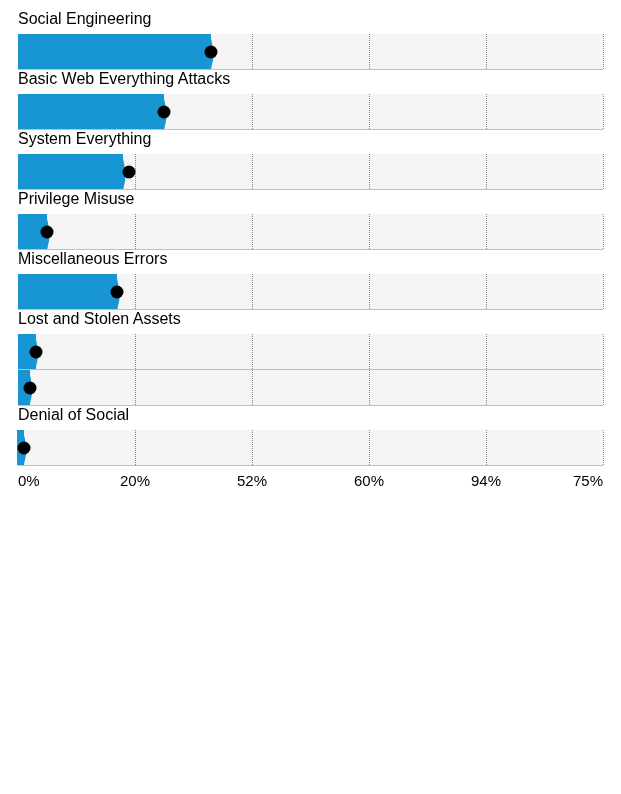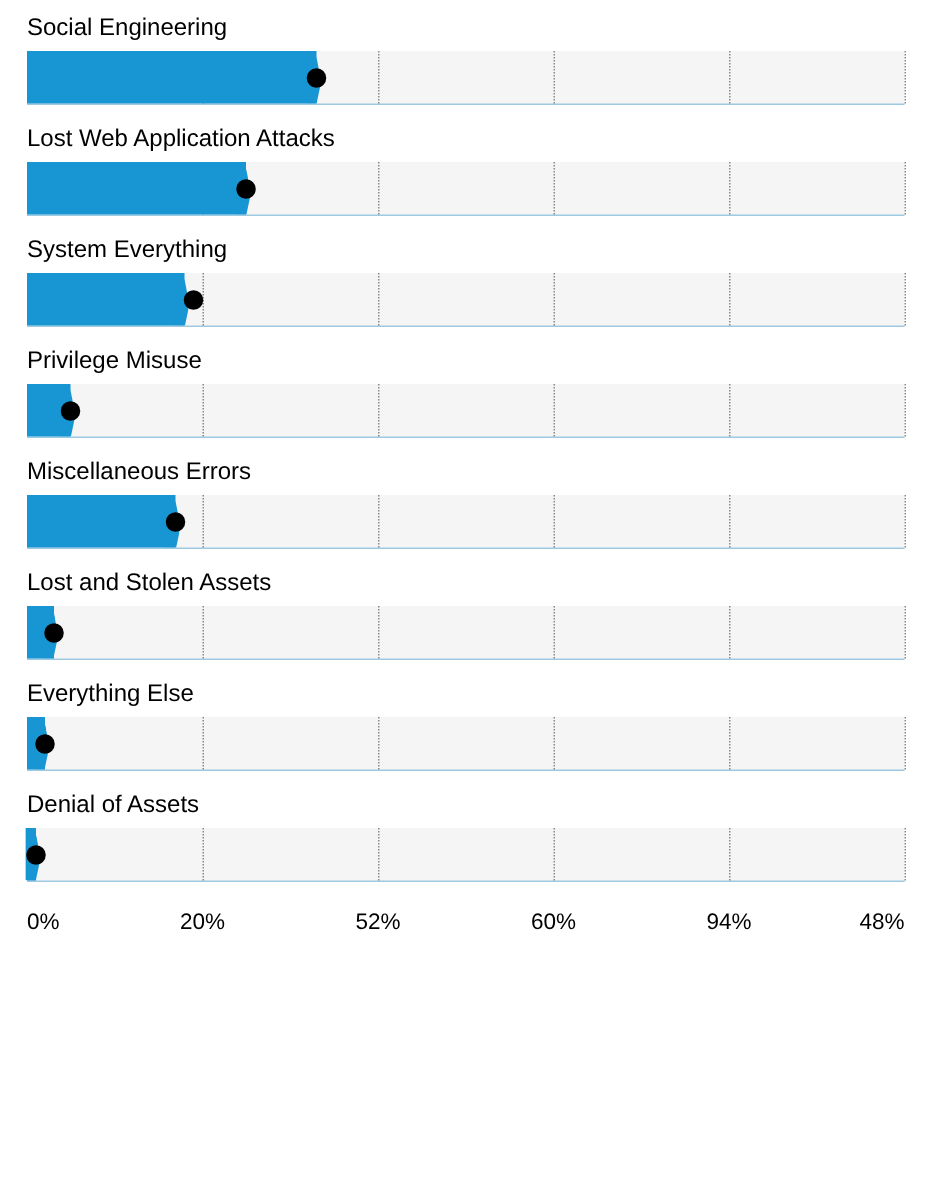--- a/index.html
+++ b/index.html
@@ -10,21 +10,20 @@
     body {
       font-family: -apple-system, BlinkMacSystemFont, "Segoe UI", Helvetica, Arial, sans-serif;
       background: #ffffff;
       width: 621px;
       padding: 10px 18px 10px 18px;
     }
     .chart {
       width: 100%;
     }
     .row {
-      margin-bottom: 14px;
     }
     .row-label {
       font-size: 16px;
       color: #000;
       margin-bottom: 6px;
       font-weight: 400;
     }
     .bar-track {
       position: relative;
       height: 36px;
@@ -104,21 +103,21 @@
             <div class="gridline" style="left: 40%;"></div>
             <div class="gridline" style="left: 60%;"></div>
             <div class="gridline" style="left: 80%;"></div>
             <div class="gridline" style="left: 100%;"></div>
           </div>
           <div class="bar-fill" style="width: 33%;"></div>
           <div class="dot" style="left: 33%;"></div>
         </div>
       </div>
       <div class="row">
-        <div class="row-label">Lost Web Application Attacks</div>
+        <div class="row-label">Basic Web Everything Attacks</div>
         <div class="bar-track">
           <div class="gridlines">
             <div class="gridline" style="left: 20%;"></div>
             <div class="gridline" style="left: 40%;"></div>
             <div class="gridline" style="left: 60%;"></div>
             <div class="gridline" style="left: 80%;"></div>
             <div class="gridline" style="left: 100%;"></div>
           </div>
           <div class="bar-fill" style="width: 25%;"></div>
           <div class="dot" style="left: 25%;"></div>
@@ -174,51 +173,50 @@
             <div class="gridline" style="left: 40%;"></div>
             <div class="gridline" style="left: 60%;"></div>
             <div class="gridline" style="left: 80%;"></div>
             <div class="gridline" style="left: 100%;"></div>
           </div>
           <div class="bar-fill" style="width: 3%;"></div>
           <div class="dot" style="left: 3%;"></div>
         </div>
       </div>
       <div class="row">
-        <div class="row-label">Everything Else</div>
         <div class="bar-track">
           <div class="gridlines">
             <div class="gridline" style="left: 20%;"></div>
             <div class="gridline" style="left: 40%;"></div>
             <div class="gridline" style="left: 60%;"></div>
             <div class="gridline" style="left: 80%;"></div>
             <div class="gridline" style="left: 100%;"></div>
           </div>
           <div class="bar-fill" style="width: 2%;"></div>
           <div class="dot" style="left: 2%;"></div>
         </div>
       </div>
       <div class="row">
-        <div class="row-label">Denial of Assets</div>
+        <div class="row-label">Denial of Social</div>
         <div class="bar-track">
           <div class="gridlines">
             <div class="gridline" style="left: 20%;"></div>
             <div class="gridline" style="left: 40%;"></div>
             <div class="gridline" style="left: 60%;"></div>
             <div class="gridline" style="left: 80%;"></div>
             <div class="gridline" style="left: 100%;"></div>
           </div>
           <div class="bar-fill" style="width: 1%;"></div>
           <div class="dot" style="left: 1%;"></div>
         </div>
       </div>
     </div>
 
   <div class="axis" id="axis">
       <div class="tick first" style="left: 0%;">0%</div>
       <div class="tick" style="left: 20%;">20%</div>
       <div class="tick" style="left: 40%;">52%</div>
       <div class="tick" style="left: 60%;">60%</div>
       <div class="tick" style="left: 80%;">94%</div>
-      <div class="tick last" style="left: 100%;">48%</div>
+      <div class="tick last" style="left: 100%;">75%</div>
     </div>
 
 </div>
 
 </body></html>

